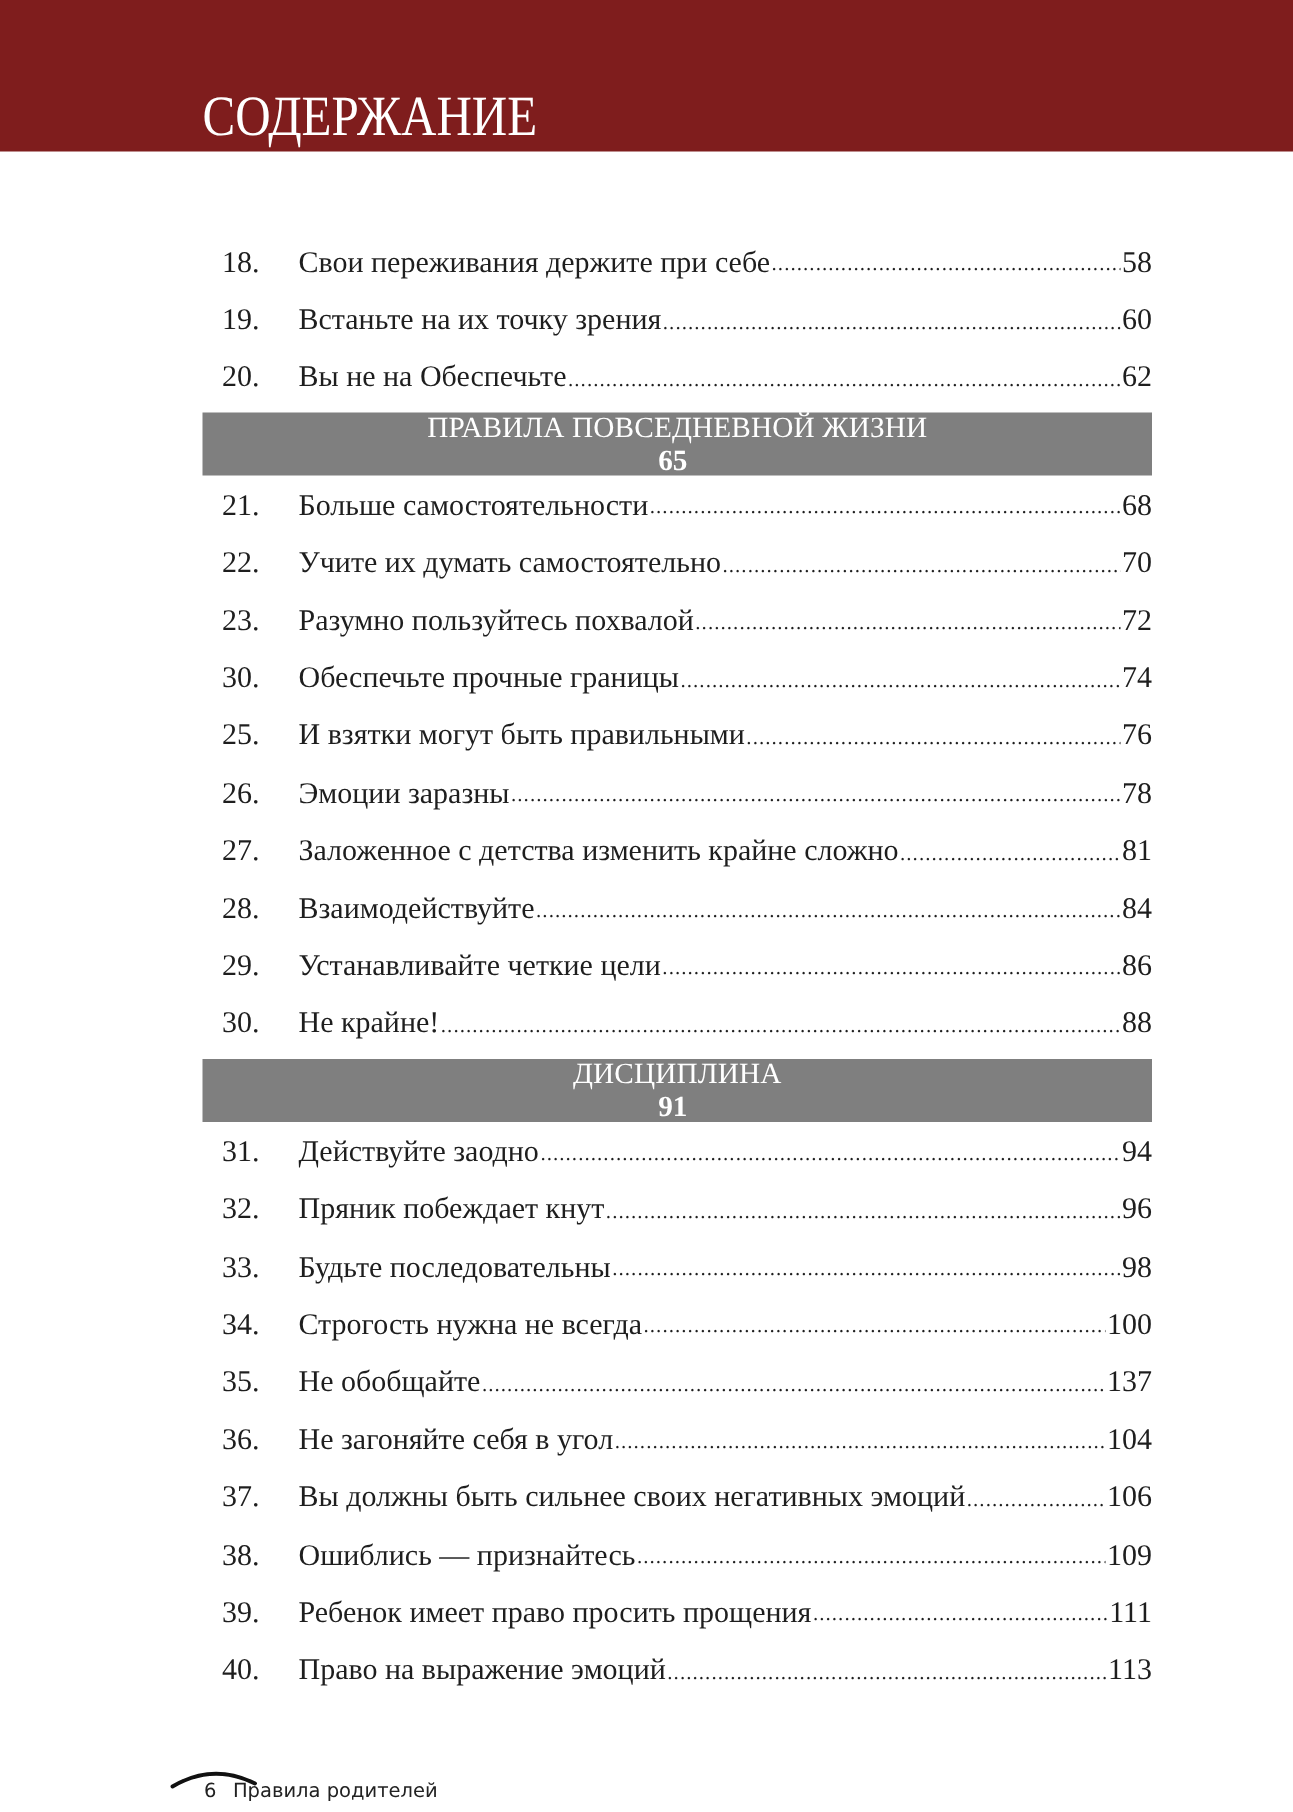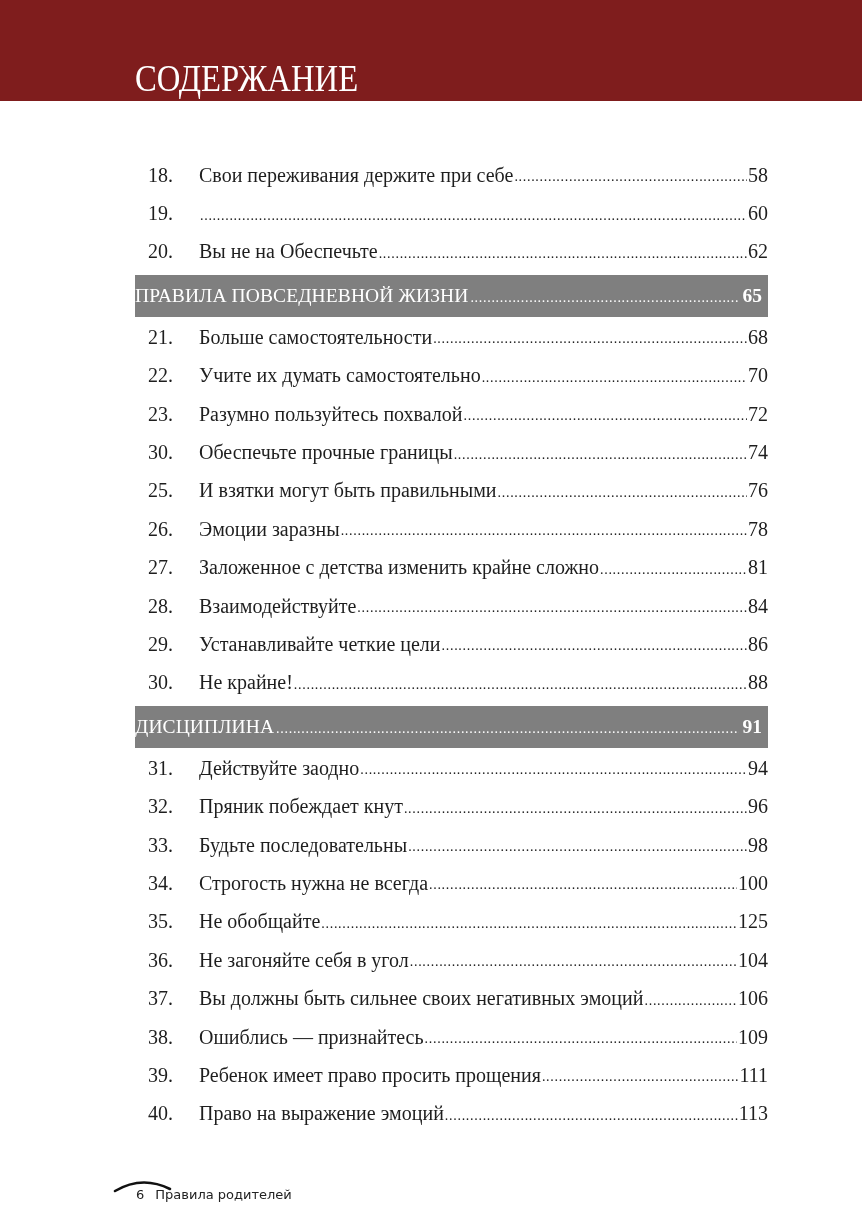--- a/index.html
+++ b/index.html
@@ -33,21 +33,21 @@
   }
   .row .dots::before {
     content: "............................................................................................................................................................................................................";
     display: block; font-size: 14px; line-height: 20px; letter-spacing: 0.7px;
     position: relative; top: 2px;
   }
   .row .page { flex: none; text-align: right; }
   .section {
     height: 42px; margin: 4px 0 1px 0;
     background: #7f7f7f; color: #ffffff;
-    display: flex; align-items: center; font-size: 19.5px; white-space: nowrap;
+    display: flex; align-items: center; font-size: 19.5px; white-space: nowrap; flex-direction: column;
   }
   .section .label { flex: none; padding-left: 0; letter-spacing: 0.1px; }
   .section .dots { flex: 1 1 auto; overflow: hidden; height: 20px; margin: 0 4px 0 2px; }
   .section .dots::before {
     content: "............................................................................................................................................................................................................";
     display: block; font-size: 14px; line-height: 20px; letter-spacing: 0.7px; color:#ffffff;
     position: relative; top: 2px;
   }
   .section .page { flex: none; padding-right: 6px; font-weight: bold; }
   .footer-arc {
@@ -70,20 +70,21 @@
 <div class="toc">
   <div id="group-a">
       <div class="row">
         <span class="num">18.</span>
         <span class="label">Свои переживания держите при себе </span>
         <span class="dots"></span>
         <span class="page">58</span>
       </div>
       <div class="row">
         <span class="num">19.</span>
+        <span class="label">Встаньте на их точку зрения</span>
         <span class="dots"></span>
         <span class="page">60</span>
       </div>
       <div class="row">
         <span class="num">20.</span>
         <span class="label">Вы не на Обеспечьте</span>
         <span class="dots"></span>
         <span class="page">62</span>
       </div>
     </div>
@@ -185,21 +186,21 @@
       <div class="row">
         <span class="num">34.</span>
         <span class="label">Строгость нужна не всегда</span>
         <span class="dots"></span>
         <span class="page">100</span>
       </div>
       <div class="row">
         <span class="num">35.</span>
         <span class="label">Не обобщайте </span>
         <span class="dots"></span>
-        <span class="page">125</span>
+        <span class="page">137</span>
       </div>
       <div class="row">
         <span class="num">36.</span>
         <span class="label">Не загоняйте себя в угол</span>
         <span class="dots"></span>
         <span class="page">104</span>
       </div>
       <div class="row">
         <span class="num">37.</span>
         <span class="label">Вы должны быть сильнее своих негативных эмоций </span>

